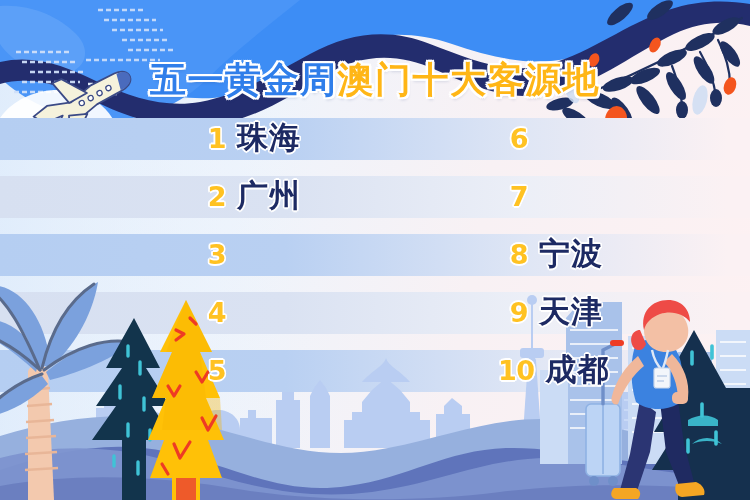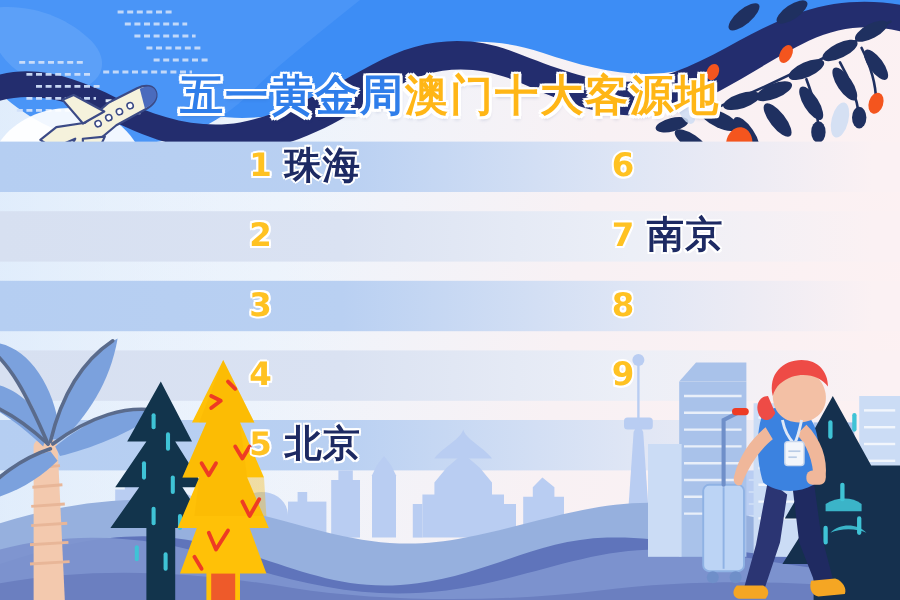--- a/index.html
+++ b/index.html
@@ -443,47 +443,52 @@
         <span class="city">珠海</span>
       </div>
       <div class="cell right">
         <span class="num">6</span>
       </div>
     </div>
 
     <div class="rank-row" style="top:58px">
       <div class="cell left">
         <span class="num">2</span>
+        <span class="city">广州</span>
       </div>
       <div class="cell right">
         <span class="num">7</span>
-        <span class="city">南京</span>
       </div>
     </div>
 
     <div class="rank-row" style="top:116px">
       <div class="cell left">
         <span class="num">3</span>
       </div>
       <div class="cell right">
         <span class="num">8</span>
+        <span class="city">宁波</span>
       </div>
     </div>
 
     <div class="rank-row" style="top:174px">
       <div class="cell left">
         <span class="num">4</span>
       </div>
       <div class="cell right">
         <span class="num">9</span>
+        <span class="city">天津</span>
       </div>
     </div>
 
     <div class="rank-row" style="top:232px">
       <div class="cell left">
         <span class="num">5</span>
-        <span class="city">北京</span>
+      </div>
+      <div class="cell right">
+        <span class="num">10</span>
+        <span class="city">成都</span>
       </div>
     </div>
 
   </div>
 
 </div>
 
 </body></html>

